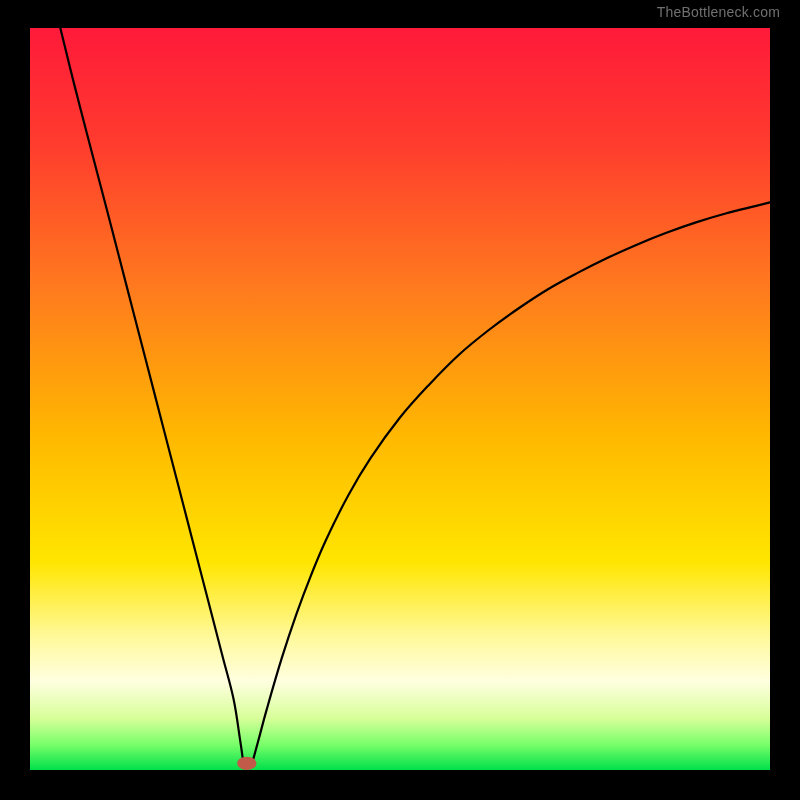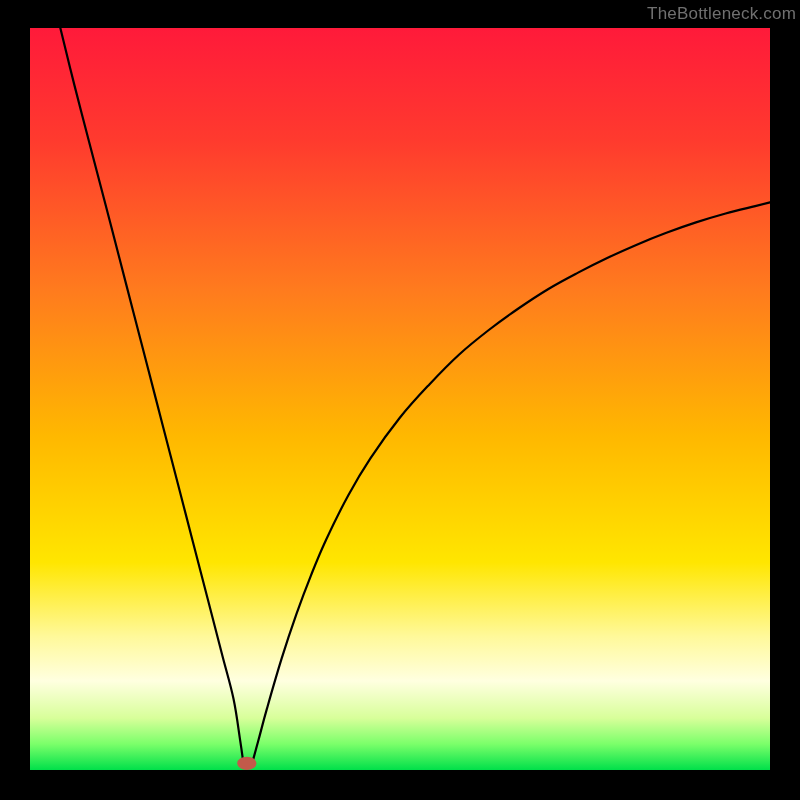--- a/index.html
+++ b/index.html
@@ -12,23 +12,23 @@
     overflow: hidden;
   }
   .container {
     position: relative;
     width: 800px;
     height: 800px;
   }
   .watermark {
     position: absolute;
     top: 4px;
-    right: 4px;
+    right: 20px;
     color: #707070;
-    font-size: 17px;
+    font-size: 14px;
     font-weight: 500;
     letter-spacing: 0.2px;
     z-index: 10;
   }
   svg {
     display: block;
   }
 </style>
 </head>
 <body>

